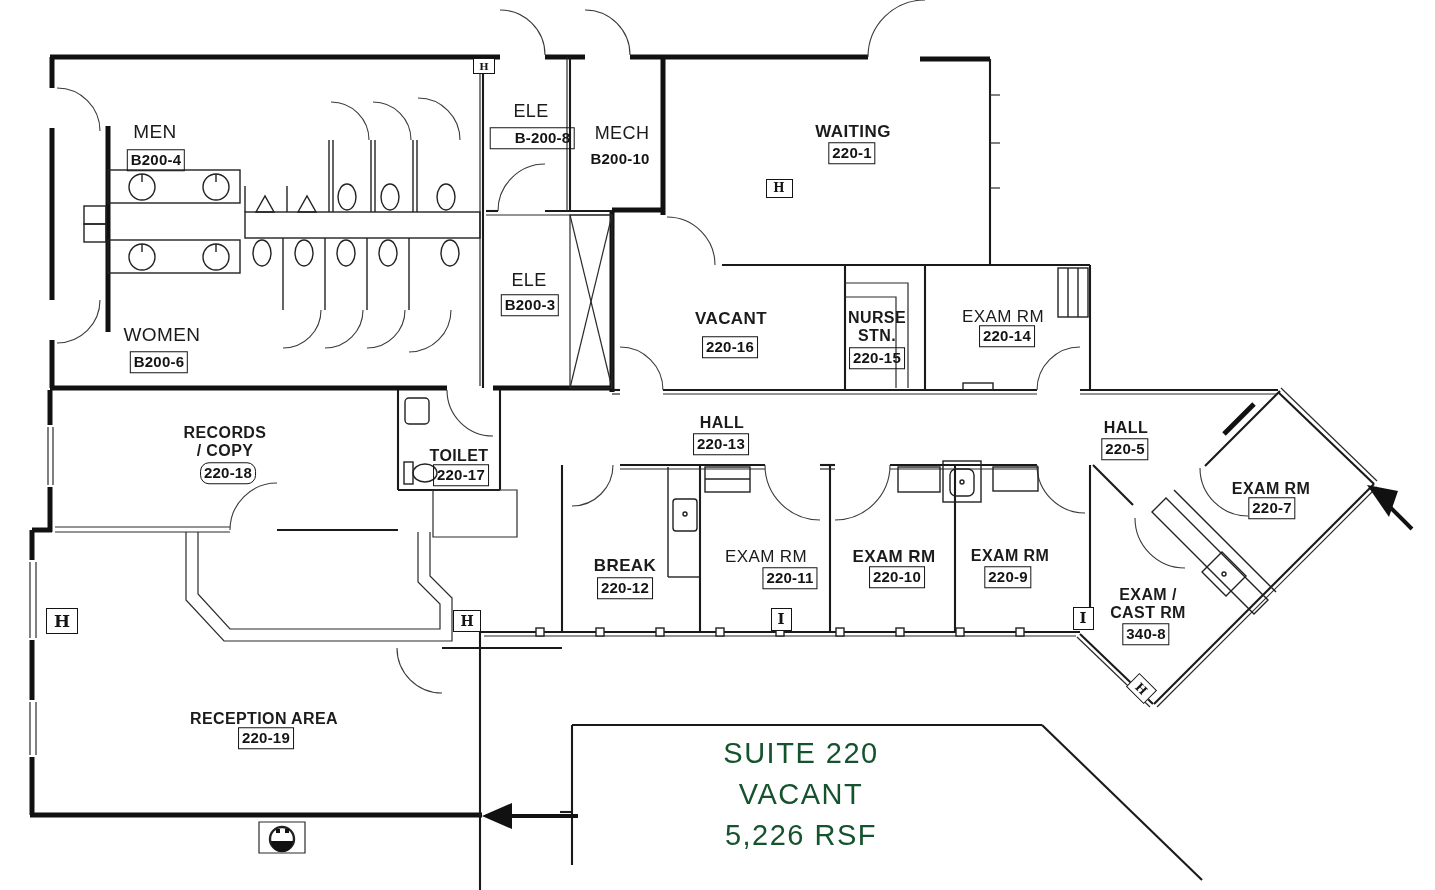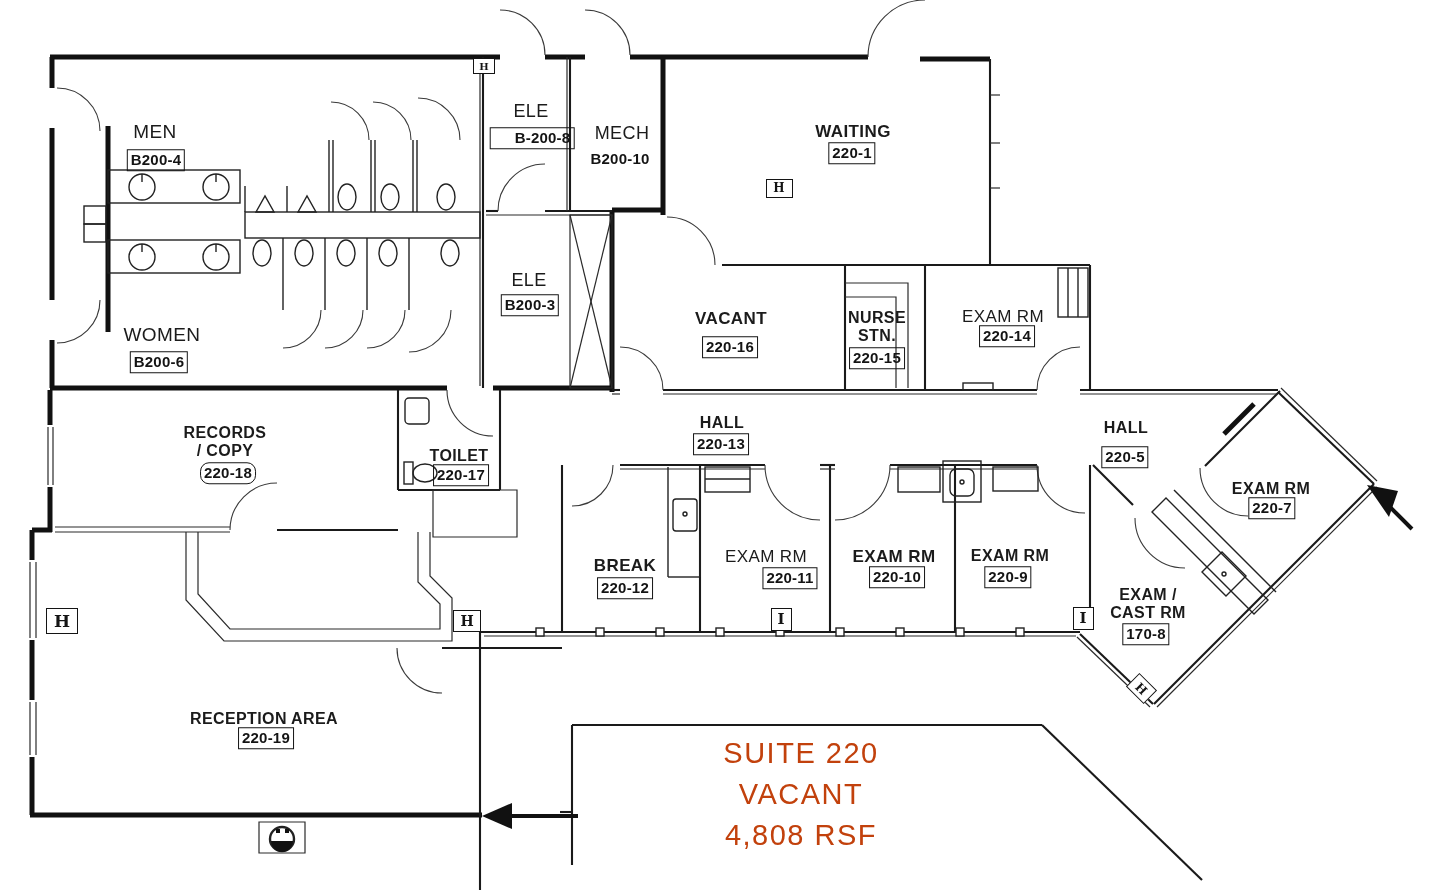--- a/index.html
+++ b/index.html
@@ -19,21 +19,21 @@
              line-height:1.12;color:#1b1b1b;letter-spacing:.4px;white-space:nowrap;}
   .room-name.b{font-weight:700;}
   .room-num{position:absolute;transform:translate(-50%,-50%);border:1.7px solid #141414;
             padding:0 3px;font-weight:700;font-size:15px;line-height:1.3;
             letter-spacing:.2px;color:#141414;white-space:nowrap;}
   .room-num.nobox{border:none;}
   .marker{position:absolute;border:1.5px solid #141414;background:#fff;
           display:flex;align-items:center;justify-content:center;
           font-family:"DejaVu Serif", serif;font-weight:700;color:#141414;}
   .title-line{position:absolute;transform:translate(-50%,-50%);font-size:29px;
-              letter-spacing:1.5px;color:#c2410c;white-space:nowrap;}
+              letter-spacing:1.5px;color:#14532d;white-space:nowrap;}
 </style>
 </head>
 <body>
 
 <div id="plan">
 
   <svg id="drawing" width="1435" height="890" viewBox="0 0 1435 890">
 
     <g class="w5">
       <path d="M50,57 H500"></path>
@@ -289,21 +289,21 @@
         <div>EXAM RM</div>
       </div>
       <div class="room-num" style="left: 1007px; top: 336px;">220-14</div>
       <div class="room-name b" style="left: 722px; top: 423px; font-size: 16px;">
         <div>HALL</div>
       </div>
       <div class="room-num" style="left: 721px; top: 444px;">220-13</div>
       <div class="room-name b" style="left: 1126px; top: 428px; font-size: 16px;">
         <div>HALL</div>
       </div>
-      <div class="room-num" style="left: 1125px; top: 449px; margin-top: 8px;">220-5</div>
+      <div class="room-num" style="left: 1125px; top: 449px;">220-5</div>
       <div class="room-name b" style="left: 225px; top: 442px; font-size: 16px;">
         <div>RECORDS</div>
         <div>/ COPY</div>
       </div>
       <div class="room-num" style="left: 228px; top: 473px; border-radius: 9px;">220-18</div>
       <div class="room-name b" style="left: 459px; top: 456px; font-size: 16px;">
         <div>TOILET</div>
       </div>
       <div class="room-num" style="left: 461px; top: 475px;">220-17</div>
       <div class="room-name b" style="left: 625px; top: 566px; font-size: 17px;">
@@ -323,30 +323,30 @@
       </div>
       <div class="room-num" style="left: 1008px; top: 577px;">220-9</div>
       <div class="room-name b" style="left: 1271px; top: 489px; font-size: 16px;">
         <div>EXAM RM</div>
       </div>
       <div class="room-num" style="left: 1272px; top: 508px;">220-7</div>
       <div class="room-name b" style="left: 1148px; top: 604px; font-size: 16px;">
         <div>EXAM /</div>
         <div>CAST RM</div>
       </div>
-      <div class="room-num" style="left: 1146px; top: 634px;">170-8</div>
+      <div class="room-num" style="left: 1146px; top: 634px;">340-8</div>
       <div class="room-name b" style="left: 264px; top: 719px; font-size: 16px;">
         <div>RECEPTION AREA</div>
       </div>
       <div class="room-num" style="left: 266px; top: 738px;">220-19</div>
       <div class="marker" style="left: 473px; top: 58px; width: 20px; height: 14px; font-size: 10px;">H</div>
       <div class="marker" style="left: 765.5px; top: 178.5px; width: 25px; height: 17px; font-size: 12px;">H</div>
       <div class="marker" style="left: 46px; top: 608px; width: 30px; height: 24px; font-size: 17px;">H</div>
       <div class="marker" style="left: 453px; top: 610px; width: 26px; height: 20px; font-size: 14px;">H</div>
       <div class="marker" style="left: 770.5px; top: 607.5px; width: 19px; height: 21px; font-size: 15px;">I</div>
       <div class="marker" style="left: 1072.5px; top: 606.5px; width: 19px; height: 21px; font-size: 15px;">I</div>
       <div class="marker" style="left: 1128.5px; top: 678.5px; width: 23px; height: 17px; font-size: 12px; transform: rotate(45deg);">H</div>
     </div>
 
   <div class="title-line" style="left:801px;top:753px;">SUITE 220</div>
   <div class="title-line" style="left:801px;top:794px;">VACANT</div>
-  <div class="title-line" style="left:801px;top:835px;">4,808 RSF</div>
+  <div class="title-line" style="left:801px;top:835px;">5,226 RSF</div>
 </div>
 
 </body></html>

